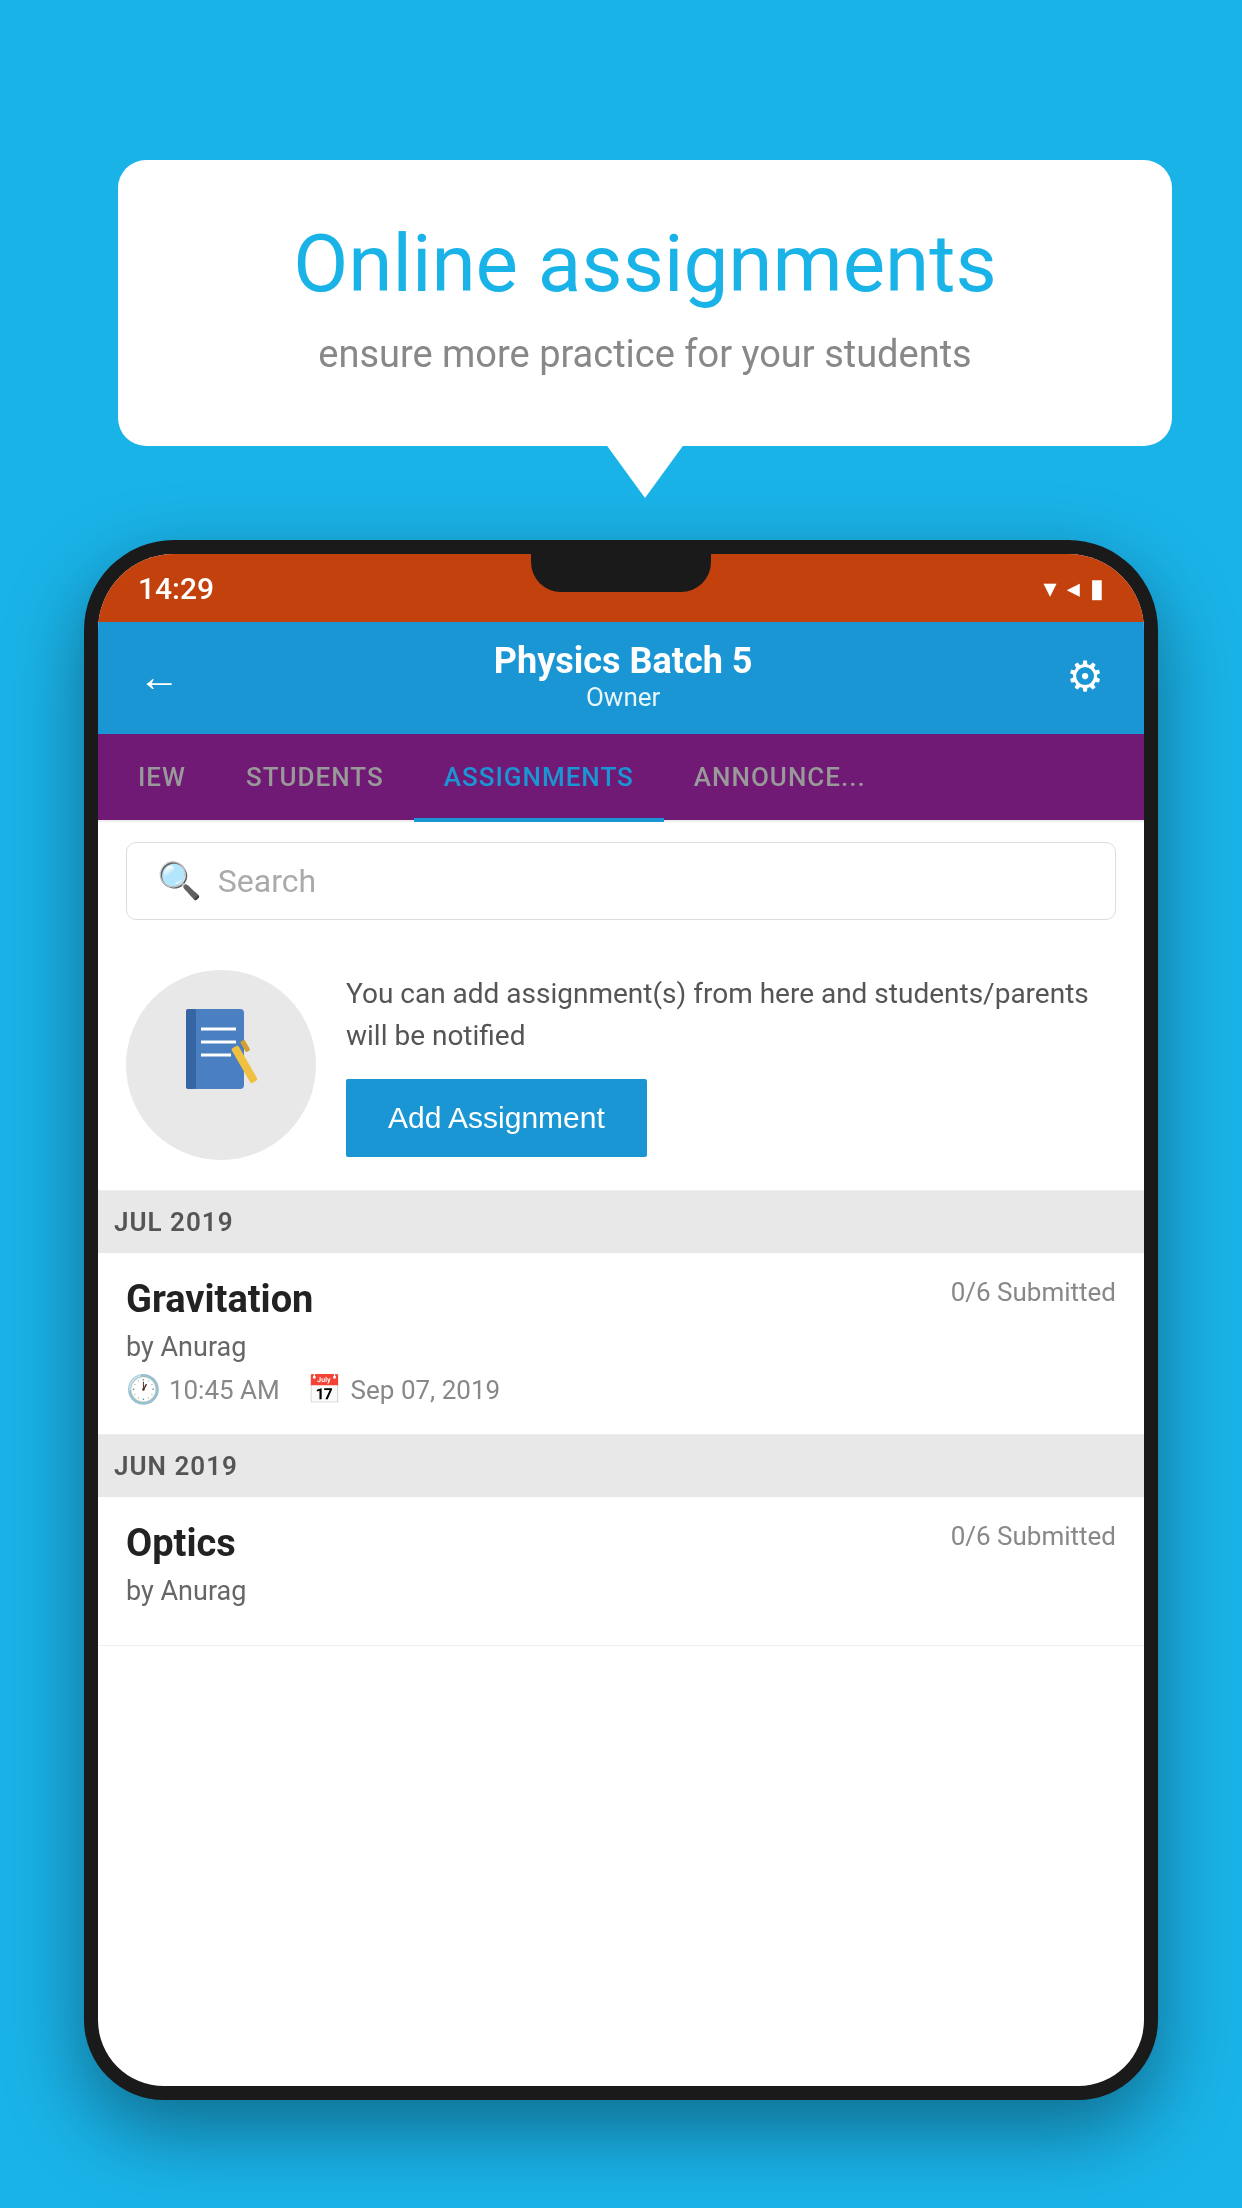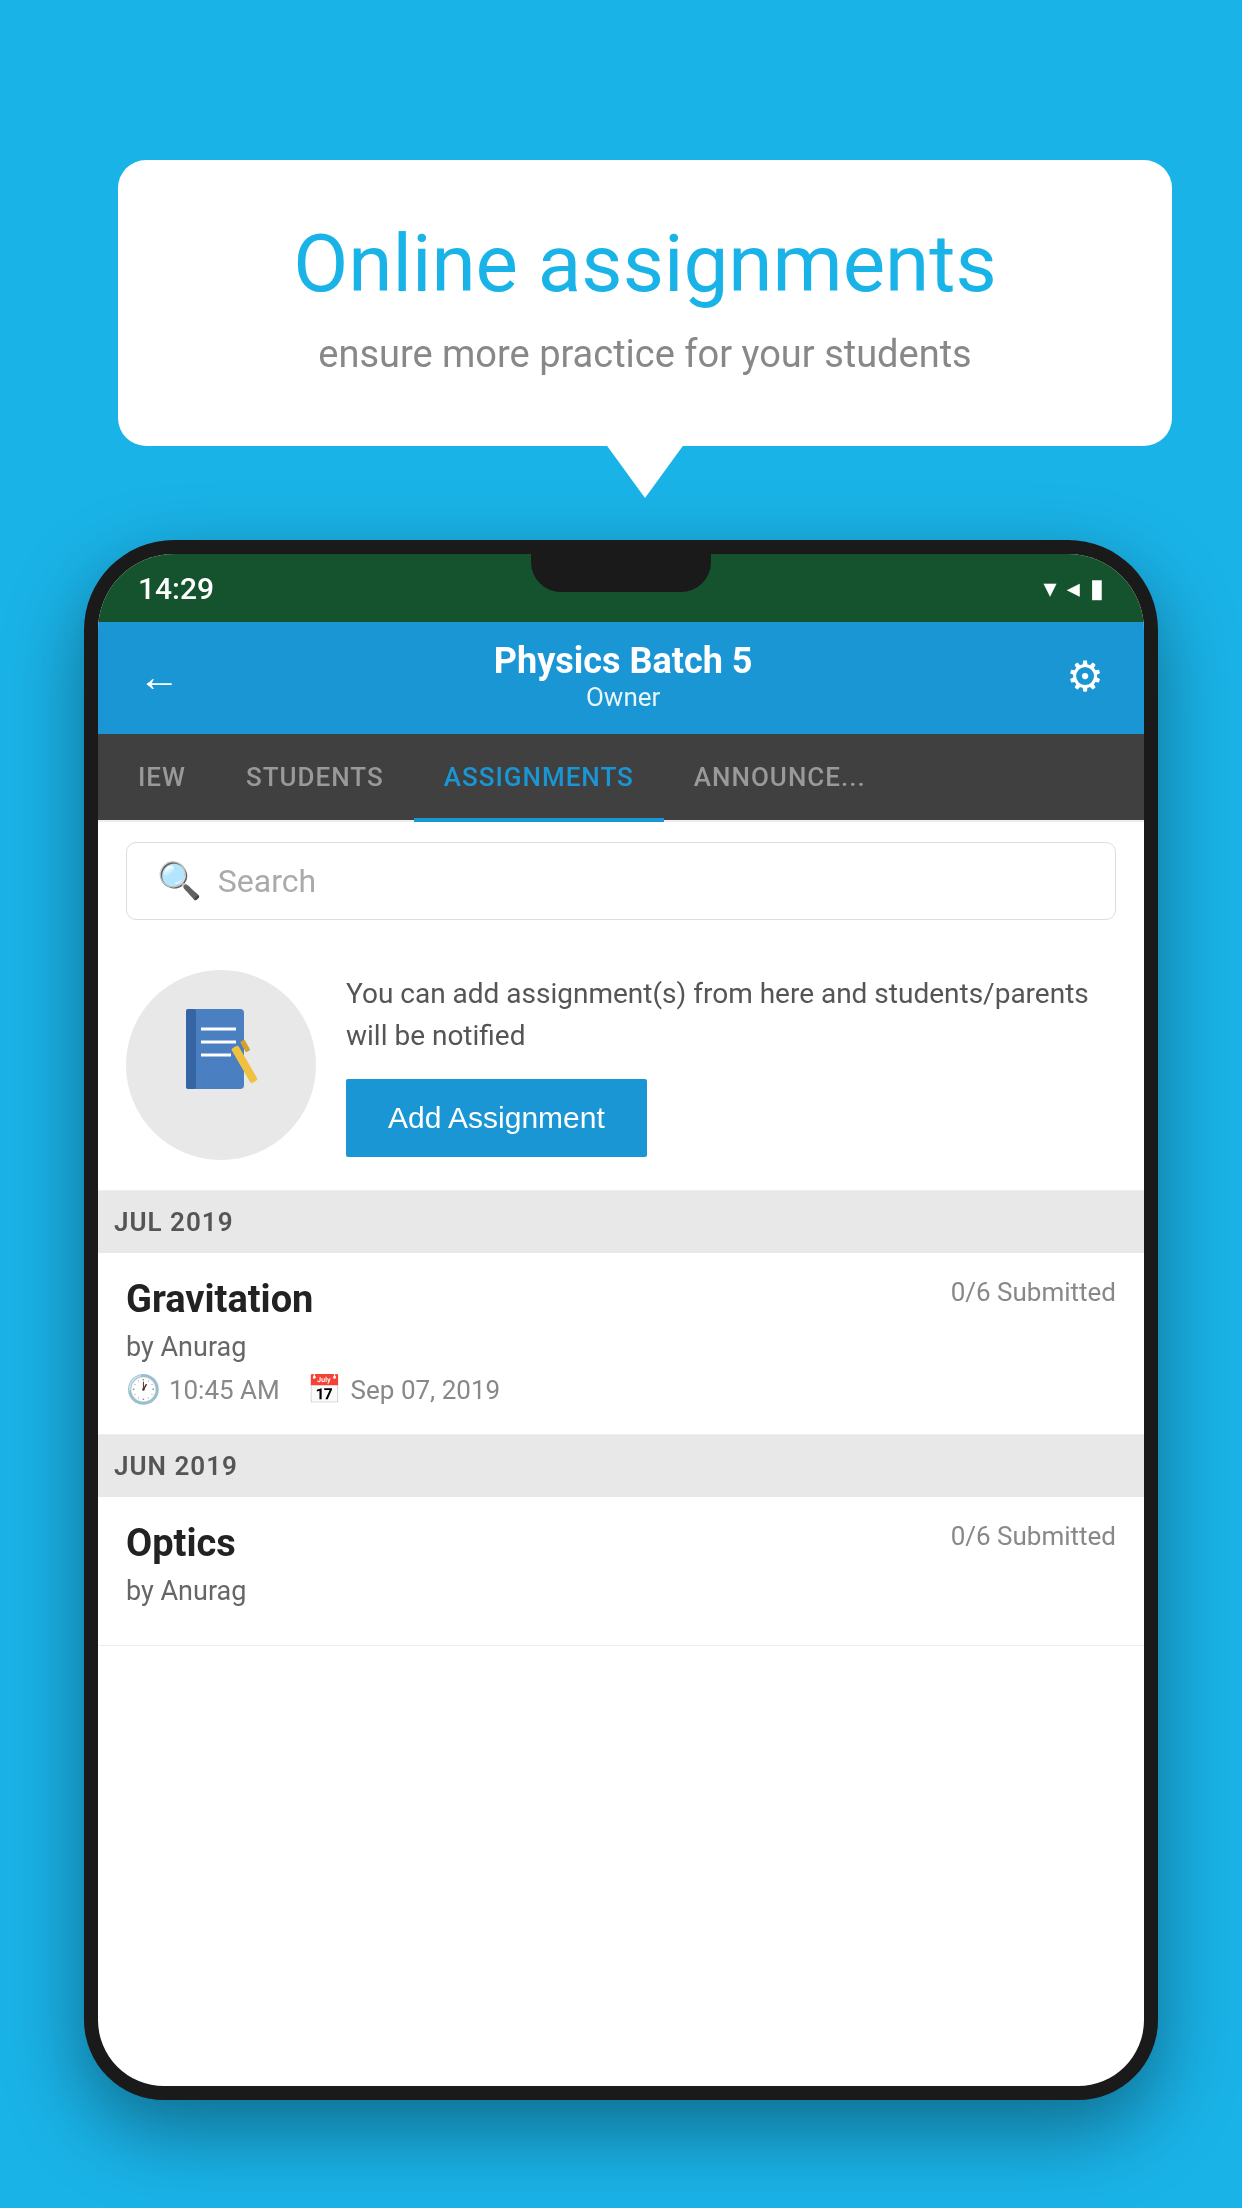--- a/index.html
+++ b/index.html
@@ -94,21 +94,21 @@
       width: 180px;
       height: 52px;
       background: #1a1a1a;
       border-radius: 0 0 30px 30px;
       z-index: 100;
     }
 
     
     .status-bar {
       height: 68px;
-      background: #14532d;
+      background: #c2410c;
       display: flex;
       align-items: center;
       justify-content: space-between;
       padding: 0 40px;
       padding-top: 0;
     }
 
     .status-time {
       color: white;
       font-size: 30px;
@@ -156,21 +156,21 @@
       font-size: 26px;
     }
 
     .header-gear {
       color: white;
       font-size: 42px;
     }
 
     
     .tabs-container {
-      background: #404040;
+      background: #701a75;
       display: flex;
       border-bottom: 2px solid #eee;
       padding: 0 10px;
     }
 
     .tab {
       padding: 28px 30px;
       font-size: 26px;
       font-weight: 500;
       color: #999;

